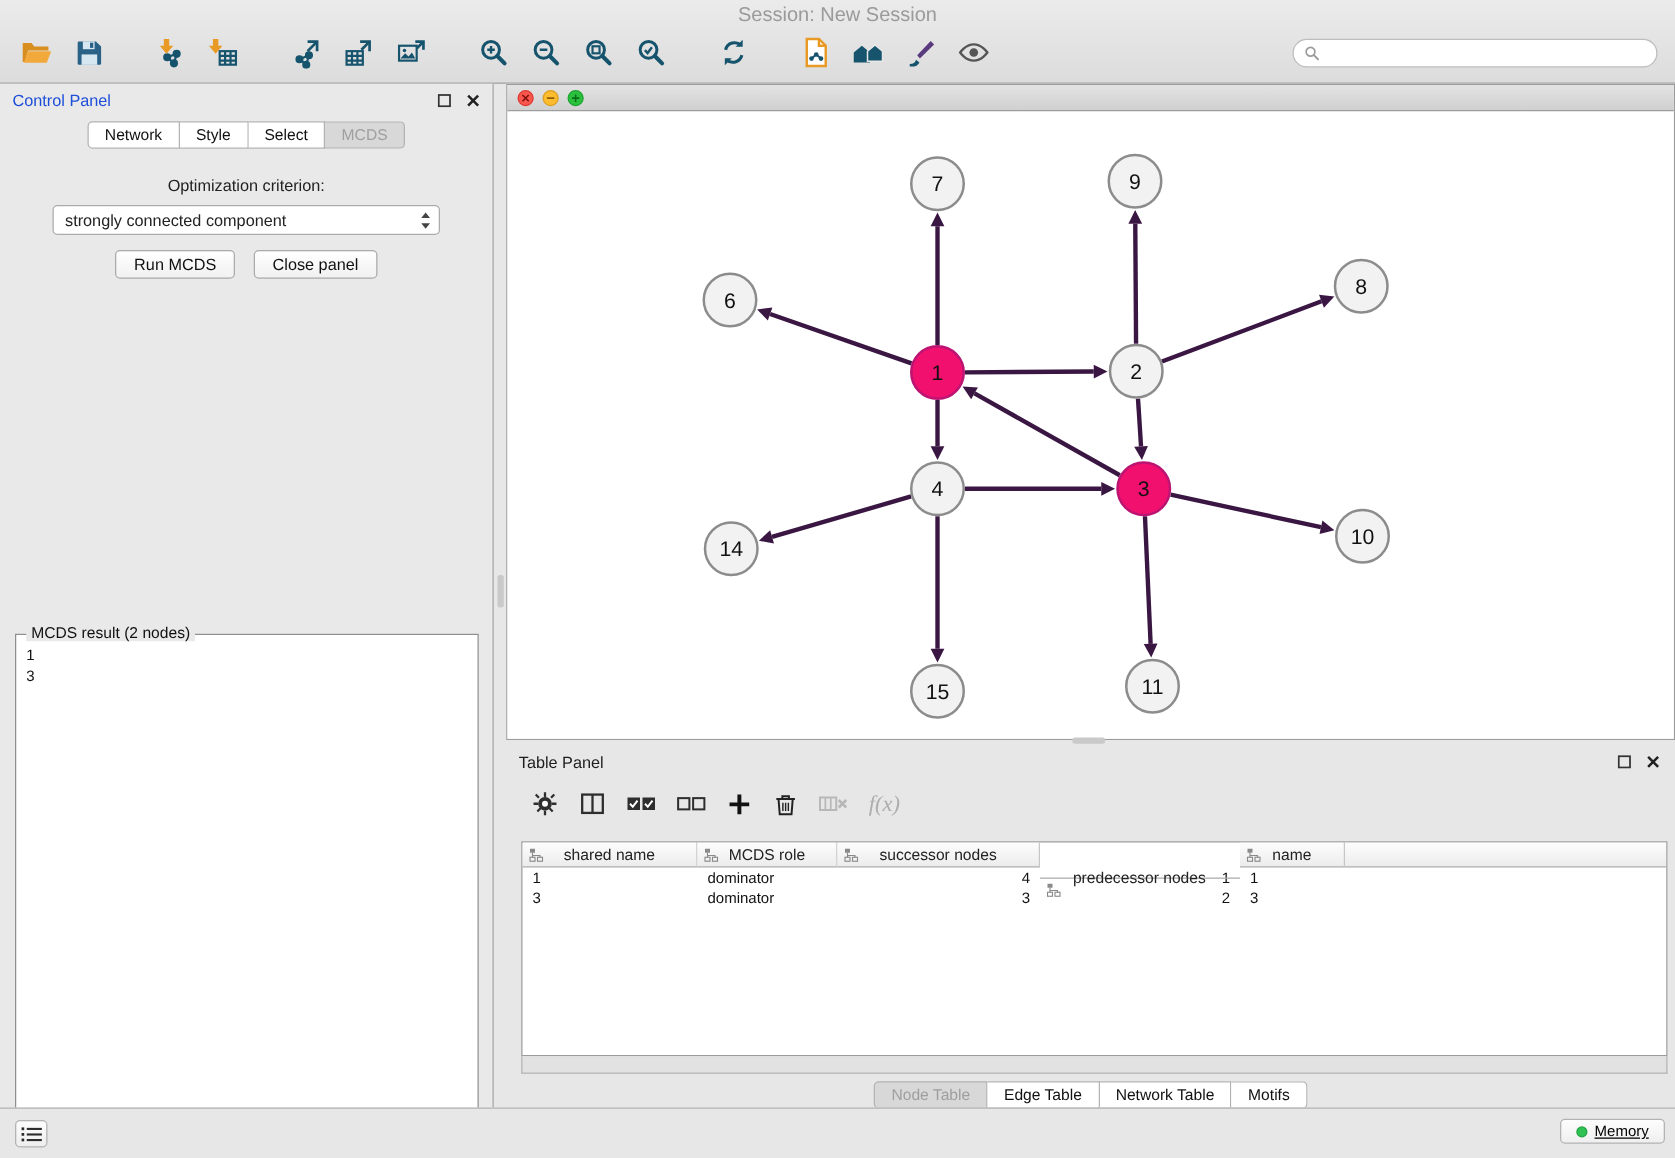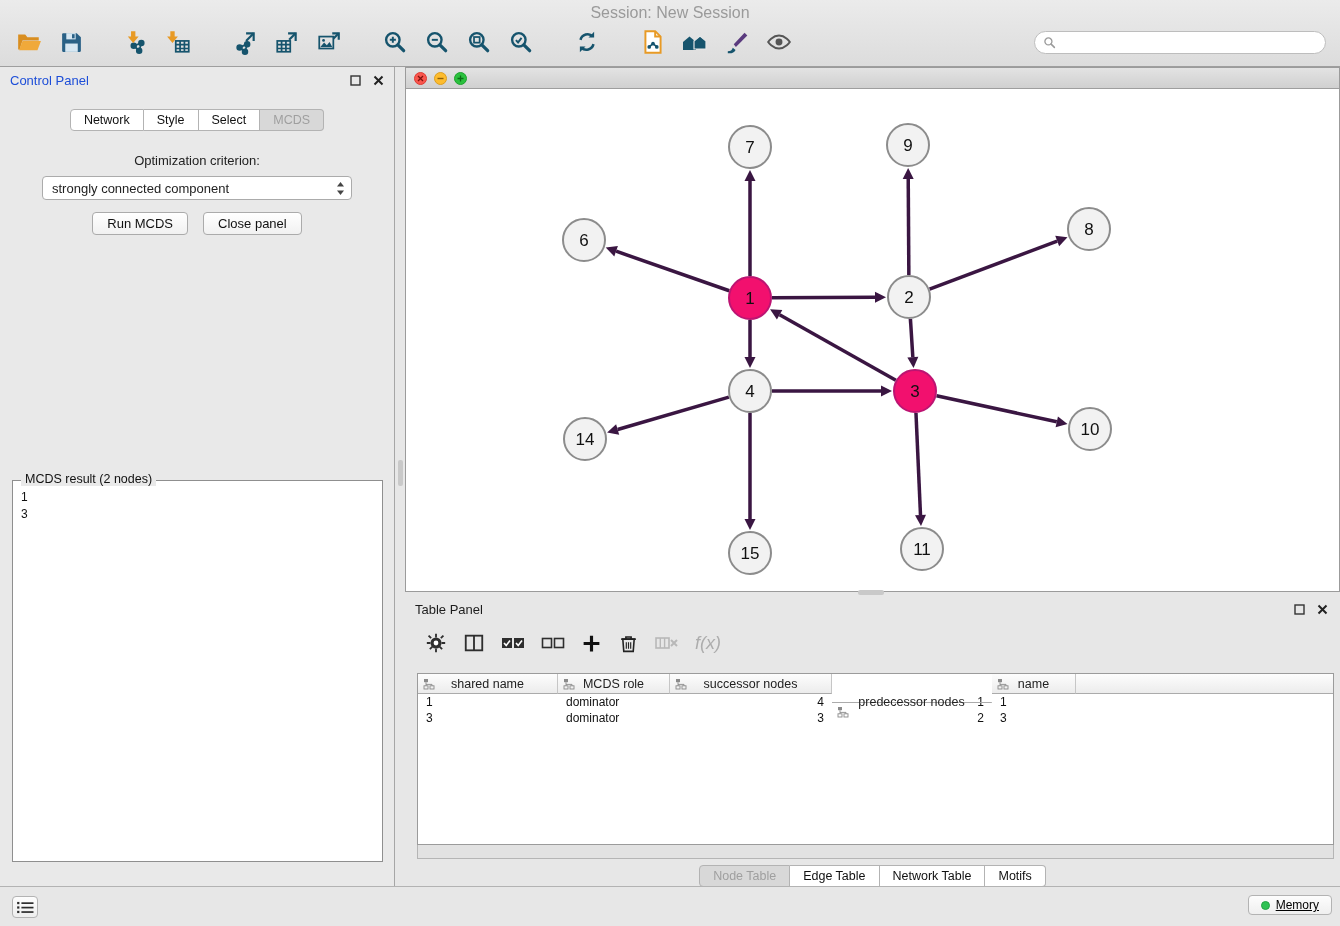--- a/index.html
+++ b/index.html
@@ -20,34 +20,34 @@
   .searchwrap input { width:292px; height:23px; border:1px solid #bdbdbd; border-radius:12px; background:#fff; padding:0 10px 0 26px; font-size:13px; outline:none; }
   .searchwrap svg { position:absolute; left:9px; top:5px; }
 
   
   .control-panel { position:absolute; left:0; top:67px; width:395px; height:819px;
     background:#e9e9e9; border-right:1px solid #a6a6a6; }
   .panel-head { display:flex; align-items:center; height:26px; padding:0 8px 0 10px; }
   .panel-head .ph-title { font-size:13px; color:#1d4ed8; }
   .ph-icons { margin-left:auto; display:flex; gap:8px; align-items:center; }
   .mini { border:none; background:transparent; padding:2px; cursor:pointer; display:flex; }
-  .tabs { display:flex; justify-content:center; margin-top:16px; }
+  .tabs { display:flex; justify-content:center; margin-top:4px; }
   .tab { background:#fff; border:1px solid #b3b3b3; border-left:none; padding:3px 13px; font-size:12.5px; color:#111; cursor:pointer; }
   .tab:first-child { border-left:1px solid #b3b3b3; border-radius:4px 0 0 4px; }
   .tab:last-child { border-radius:0 4px 4px 0; }
   .tab.active { background:#d8d8d8; color:#9f9f9f; }
   .opt-label { text-align:center; margin-top:22px; font-size:13px; }
   .selectbox { position:relative; margin:8px auto 0 auto; width:310px; height:24px; background:#fff;
     border:1px solid #ababab; border-radius:4px; display:flex; align-items:center; padding:0 22px 0 9px; cursor:pointer; }
   .selectbox .sel-text { font-size:13px; white-space:nowrap; }
   .selectbox svg { position:absolute; right:6px; top:4px; }
   .btn-row { display:flex; justify-content:center; gap:15px; margin-top:12px; }
   .pbtn { background:linear-gradient(#ffffff,#f1f1f1); border:1px solid #ababab; border-radius:4px;
     padding:3px 14px; font-size:13px; color:#111; cursor:pointer; }
-  .result-box { position:absolute; left:12px; top:413px; width:371px; height:382px;
+  .result-box { position:absolute; left:12px; top:440px; width:371px; height:382px;
     background:#fff; border:1px solid #8f8f8f; }
   .result-box .legend { position:absolute; top:-9px; left:8px; background:#e9e9e9; padding:0 4px; font-size:12.5px; color:#111; }
   .result-lines { padding:8px 8px; font-size:12px; line-height:17px; color:#111; }
 
   
   .network-window { position:absolute; left:405px; top:67px; width:935px; height:525px;
     border:1px solid #9b9b9b; background:#fff; }
   .nw-titlebar { position:relative; height:21px; background:linear-gradient(#e3e3e3,#d0d0d0);
     border-bottom:1px solid #9e9e9e; display:flex; align-items:center; }
   .lights { display:flex; gap:7px; padding-left:8px; }
@@ -56,21 +56,21 @@
   .net-canvas { display:block; width:933px; height:502px; background:#fff; }
   .splitter-v { position:absolute; left:398px; top:460px; width:5px; height:26px; border-radius:2px; background:#c9c9c9; }
   .splitter-h { position:absolute; left:858px; top:590px; width:26px; height:5px; border-radius:2px; background:#c9c9c9; }
 
   
   .table-panel { position:absolute; left:405px; top:597px; width:935px; height:289px; }
   .tp-head { display:flex; align-items:center; height:24px; padding:0 10px; }
   .tp-head .ph-title { font-size:13px; color:#1d1d1d; }
   .tp-toolbar { display:flex; align-items:center; gap:16px; height:44px; padding-left:20px; }
   .tpb { border:none; background:transparent; display:flex; align-items:center; justify-content:center; cursor:pointer; }
-  .fx { font-family:Liberation Sans, sans-serif; font-style:italic; font-size:18px; color:#adadad; }
+  .fx { font-family:Liberation Serif, serif; font-style:italic; font-size:18px; color:#adadad; }
   .table-card { position:absolute; left:12px; top:76px; width:917px; height:172px; background:#fff; border:1px solid #9b9b9b; overflow:hidden; }
   .thead { display:flex; height:20px; }
   .th { position:relative; display:flex; align-items:center; justify-content:center; font-size:12.5px; color:#222;
     background:linear-gradient(#fdfdfd,#ececec); border-right:1px solid #c6c6c6; border-bottom:1px solid #ababab; cursor:pointer; }
   .th .tree { position:absolute; left:5px; top:4px; }
   .th.fill { flex:1; border-right:none; cursor:default; }
   .tbody { }
   .tr { display:flex; height:16px; align-items:center; cursor:pointer; }
   .td { font-size:12px; color:#111; padding:0 8px; overflow:hidden; white-space:nowrap; }
   .scrollstrip { position:absolute; left:12px; top:248px; width:917px; height:14px; background:#e2e2e2; border:1px solid #b5b5b5; border-top:none; }

